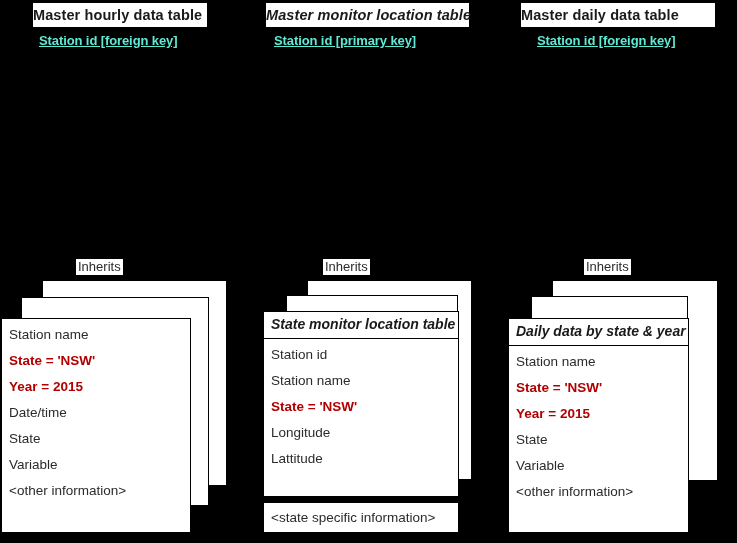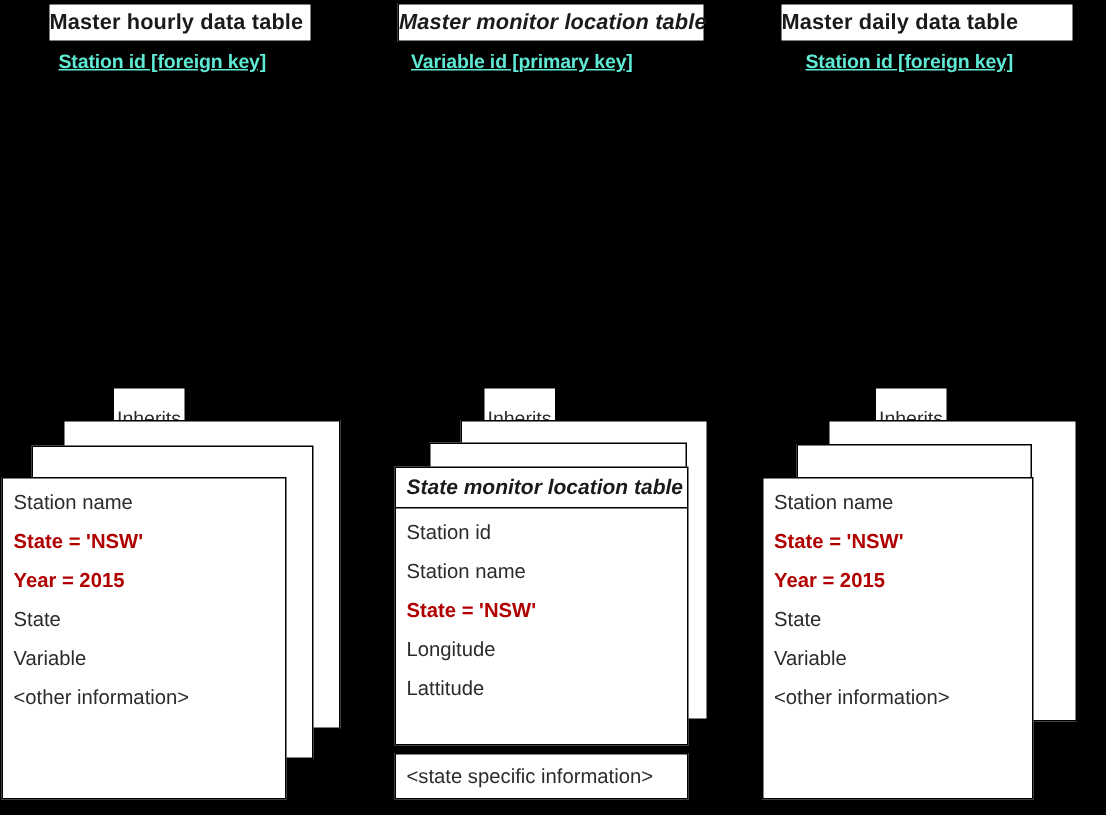--- a/index.html
+++ b/index.html
@@ -59,21 +59,21 @@
   }
 
   
   .inherits-label {
     position: absolute;
     background: #ffffff;
     color: #2b2b2b;
     font-size: 13px;
     line-height: 16px;
     height: 16px;
-    padding: 12px 2px;
+    padding: 0 2px;
     white-space: nowrap;
   }
 
   
   .stack {
     position: absolute;
   }
   .card-back {
     position: absolute;
     background: #ffffff;
@@ -141,30 +141,31 @@
   <div class="inherits-label" style="left:76px; top:259px;">Inherits</div>
 
   <div class="stack">
     <div class="card-back" style="left:42px; top:280px; width:185px; height:206px;"></div>
     <div class="card-back" style="left:21px; top:297px; width:188px; height:209px;"></div>
     <div class="card-front" style="left:1px; top:318px; width:190px; height:215px;">
       <div class="card-fields">
         <div class="card-field">Station name</div>
         <div class="card-field key">State = 'NSW'</div>
         <div class="card-field key">Year = 2015</div>
+        <div class="card-field">Date/time</div>
         <div class="card-field">State</div>
         <div class="card-field">Variable</div>
         <div class="card-field">&lt;other information&gt;</div>
       </div>
     </div>
   </div>
 
   <div class="master-group" style="left:265px; top:2px; width:205px;">
     <div class="master-title italic" style="width:205px;">Master monitor location table</div>
-    <div class="master-key" style="left:9px;">Variable id [primary key]</div>
+    <div class="master-key" style="left:9px;">Station id [primary key]</div>
   </div>
 
   <div class="inherits-label" style="left:323px; top:259px;">Inherits</div>
 
   <div class="stack">
     <div class="card-back" style="left:307px; top:280px; width:165px; height:200px;"></div>
     <div class="card-back" style="left:286px; top:295px; width:172px; height:198px;"></div>
     <div class="card-front" style="left:263px; top:311px; width:196px; height:186px;">
       <div class="card-title">State monitor location table</div>
       <div class="card-fields">
@@ -182,20 +183,21 @@
     <div class="master-title" style="width:196px;">Master daily data table</div>
     <div class="master-key" style="left:17px;">Station id [foreign key]</div>
   </div>
 
   <div class="inherits-label" style="left:584px; top:259px;">Inherits</div>
 
   <div class="stack">
     <div class="card-back" style="left:552px; top:280px; width:166px; height:201px;"></div>
     <div class="card-back" style="left:531px; top:296px; width:157px; height:207px;"></div>
     <div class="card-front" style="left:508px; top:318px; width:181px; height:215px;">
+      <div class="card-title">Daily data by state &amp; year</div>
       <div class="card-fields">
         <div class="card-field">Station name</div>
         <div class="card-field key">State = 'NSW'</div>
         <div class="card-field key">Year = 2015</div>
         <div class="card-field">State</div>
         <div class="card-field">Variable</div>
         <div class="card-field">&lt;other information&gt;</div>
       </div>
     </div>
   </div>

